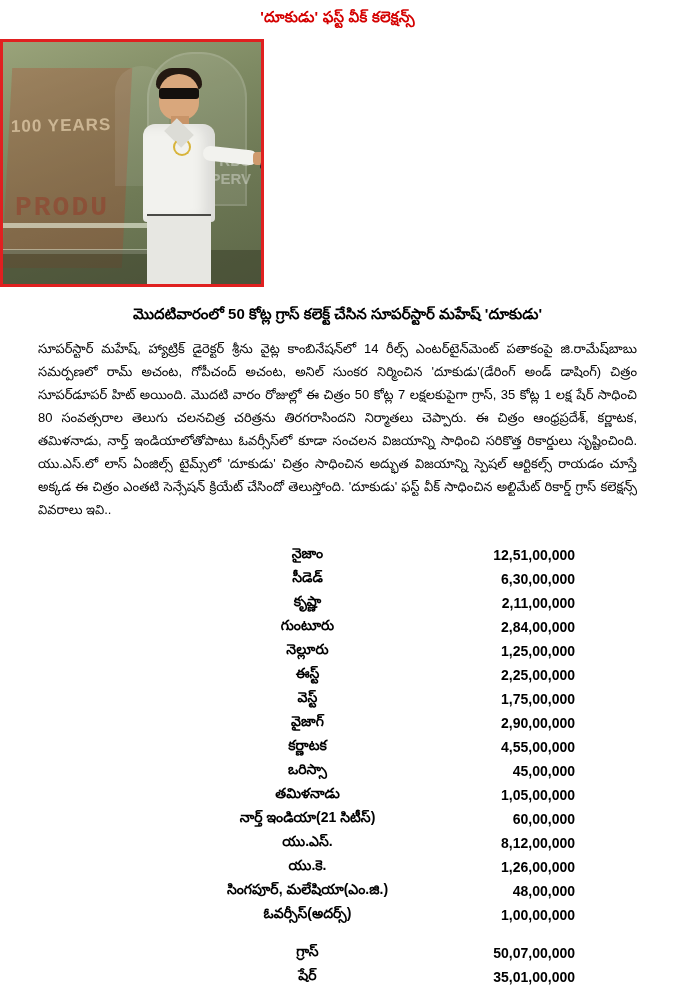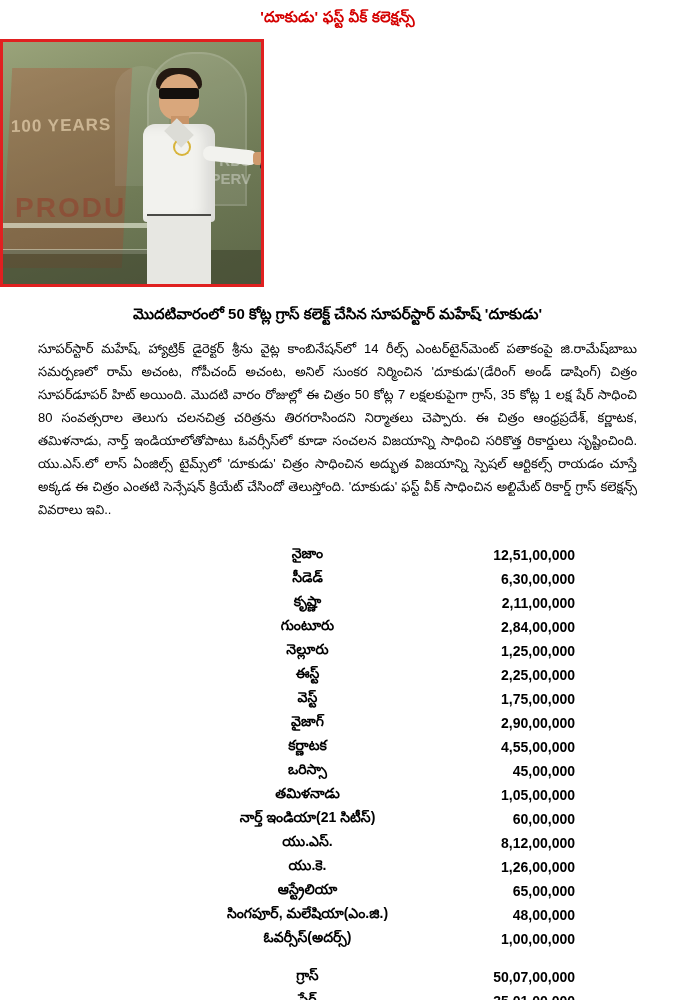--- a/index.html
+++ b/index.html
@@ -64,20 +64,21 @@
     transform: rotate(-1deg);
   }
   .poster .wm-text2 {
     position: absolute;
     left: 12px;
     top: 150px;
     font-size: 28px;
     font-weight: bold;
     color: rgba(150, 50, 35, 0.45);
     letter-spacing: 2px;
+    font-family: Liberation Mono, monospace;
   }
   .poster .wm-right {
     position: absolute;
     right: 10px;
     top: 110px;
     font-size: 15px;
     font-weight: bold;
     color: rgba(255, 255, 255, 0.35);
     text-align: right;
     line-height: 18px;
@@ -386,24 +387,20 @@
         </tr>
         <tr>
           <td class="area">యు.ఎస్.</td>
           <td class="amount">8,12,00,000</td>
         </tr>
         <tr>
           <td class="area">యు.కె.</td>
           <td class="amount">1,26,00,000</td>
         </tr>
         <tr>
-          <td class="area">ఆస్ట్రేలియా</td>
-          <td class="amount">65,00,000</td>
-        </tr>
-        <tr>
           <td class="area">సింగపూర్, మలేషియా(ఎం.జి.)</td>
           <td class="amount">48,00,000</td>
         </tr>
         <tr>
           <td class="area">ఓవర్సీస్(అదర్స్)</td>
           <td class="amount">1,00,00,000</td>
         </tr>
         <tr class="spacer">
           <td></td>
           <td></td>

